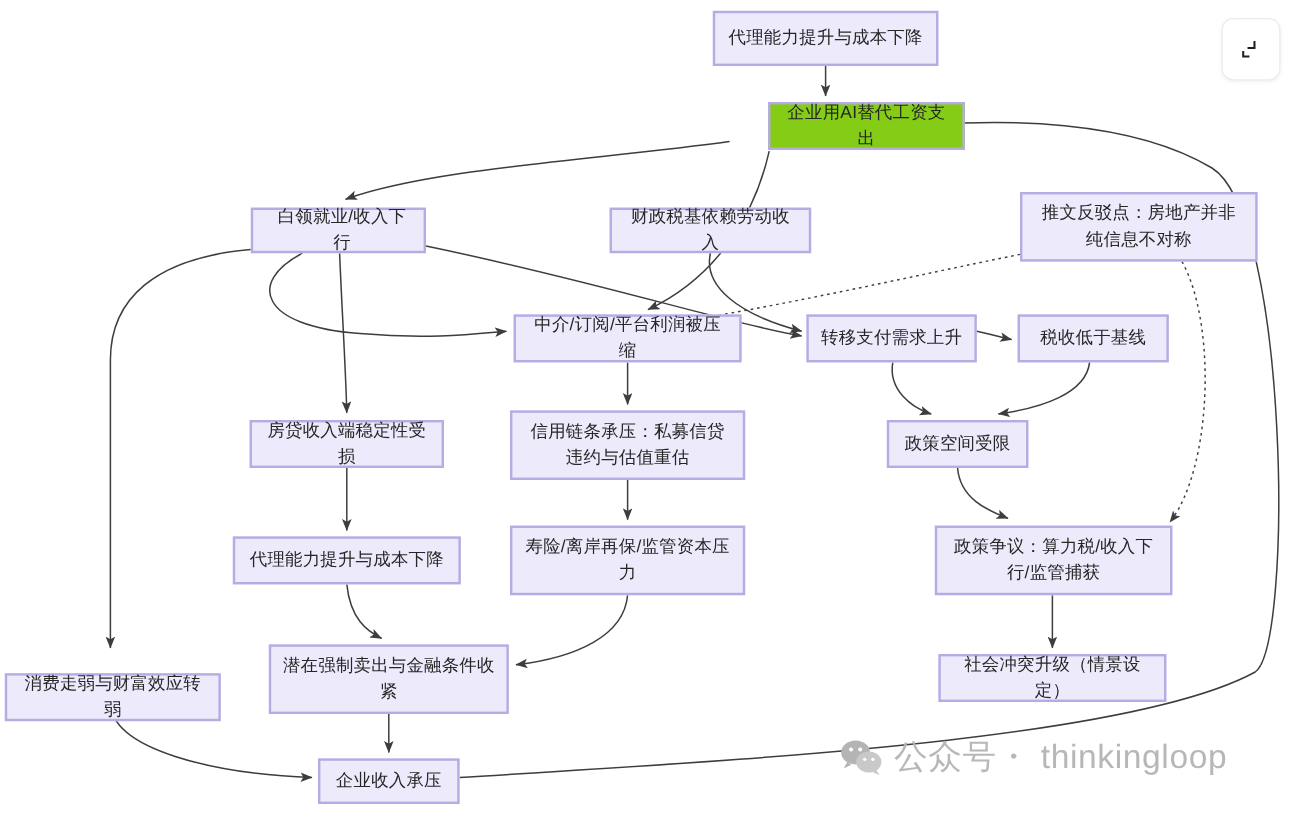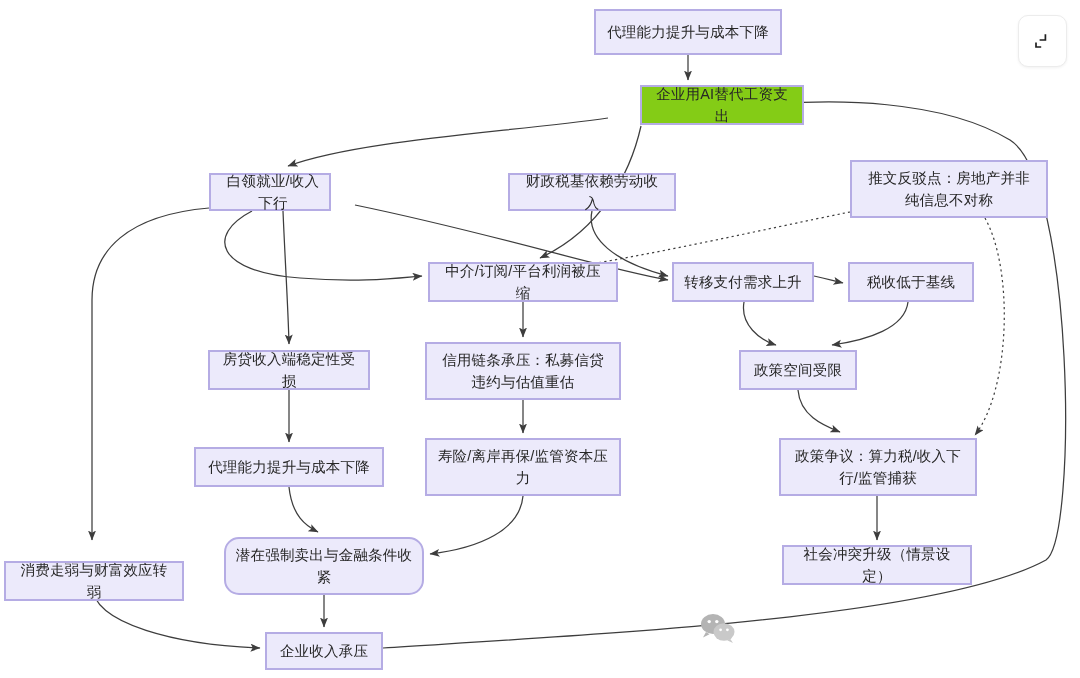--- a/index.html
+++ b/index.html
@@ -147,21 +147,21 @@
     </g>
   </svg>
 
   <div id="nodes">
       <div class="node" style="left: 594px; top: 9px; width: 188px; height: 46px; background: rgb(236, 234, 251); border-color: rgb(181, 172, 228);">
         <span>代理能力提升与成本下降</span>
       </div>
       <div class="node" style="left: 608px; top: 85px; width: 164px; height: 40px; background: #84cc16; border-color: rgb(181, 172, 228); margin-left: 32px;">
         <span>企业用AI替代工资支出</span>
       </div>
-      <div class="node" style="left: 209px; top: 173px; width: 122px; height: 38px; background: rgb(236, 234, 251); border-color: rgb(181, 172, 228); padding-left: 15px;">
+      <div class="node" style="left: 209px; top: 173px; width: 146px; height: 38px; background: rgb(236, 234, 251); border-color: rgb(181, 172, 228); padding-left: 15px;">
         <span>白领就业/收入下行</span>
       </div>
       <div class="node" style="left: 508px; top: 173px; width: 168px; height: 38px; background: rgb(236, 234, 251); border-color: rgb(181, 172, 228);">
         <span>财政税基依赖劳动收入</span>
       </div>
       <div class="node" style="left: 850px; top: 160px; width: 198px; height: 58px; background: rgb(236, 234, 251); border-color: rgb(181, 172, 228);">
         <span>推文反驳点：房地产并非纯信息不对称</span>
       </div>
       <div class="node" style="left: 428px; top: 262px; width: 190px; height: 40px; background: rgb(236, 234, 251); border-color: rgb(181, 172, 228);">
         <span>中介/订阅/平台利润被压缩</span>
@@ -186,21 +186,21 @@
       </div>
       <div class="node" style="left: 425px; top: 438px; width: 196px; height: 58px; background: rgb(236, 234, 251); border-color: rgb(181, 172, 228);">
         <span>寿险/离岸再保/监管资本压力</span>
       </div>
       <div class="node" style="left: 779px; top: 438px; width: 198px; height: 58px; background: rgb(236, 234, 251); border-color: rgb(181, 172, 228);">
         <span>政策争议：算力税/收入下行/监管捕获</span>
       </div>
       <div class="node" style="left: 4px; top: 545px; width: 180px; height: 40px; background: rgb(236, 234, 251); border-color: rgb(181, 172, 228); margin-top: 16px;">
         <span>消费走弱与财富效应转弱</span>
       </div>
-      <div class="node" style="left: 224px; top: 537px; width: 200px; height: 58px; background: rgb(236, 234, 251); border-color: rgb(181, 172, 228); border-radius: 15px;">
+      <div class="node" style="left: 224px; top: 537px; width: 200px; height: 58px; background: rgb(236, 234, 251); border-color: rgb(181, 172, 228);">
         <span>潜在强制卖出与金融条件收紧</span>
       </div>
       <div class="node" style="left: 782px; top: 545px; width: 190px; height: 40px; background: rgb(236, 234, 251); border-color: rgb(181, 172, 228);">
         <span>社会冲突升级（情景设定）</span>
       </div>
       <div class="node" style="left: 265px; top: 632px; width: 118px; height: 38px; background: rgb(236, 234, 251); border-color: rgb(181, 172, 228);">
         <span>企业收入承压</span>
       </div>
     </div>
 
@@ -215,15 +215,16 @@
     <svg width="36" height="32" viewBox="0 0 36 32">
       <ellipse cx="13" cy="12" rx="12" ry="10" fill="#B4B4B4"></ellipse>
       <path d="M6,20 L3,25.5 L9.5,22.2 Z" fill="#B4B4B4"></path>
       <ellipse cx="24" cy="20" rx="10.5" ry="8.8" fill="#C9C9C9"></ellipse>
       <path d="M30,26.5 L33,31 L27.5,28.6 Z" fill="#C9C9C9"></path>
       <circle cx="9.2" cy="9.6" r="1.7" fill="#ffffff"></circle>
       <circle cx="16.8" cy="9.6" r="1.7" fill="#ffffff"></circle>
       <circle cx="20.6" cy="17.8" r="1.4" fill="#ffffff"></circle>
       <circle cx="27.4" cy="17.8" r="1.4" fill="#ffffff"></circle>
     </svg>
+    <span class="wm-text">公众号・ thinkingloop</span>
   </div>
 
 </div>
 
 </body></html>

